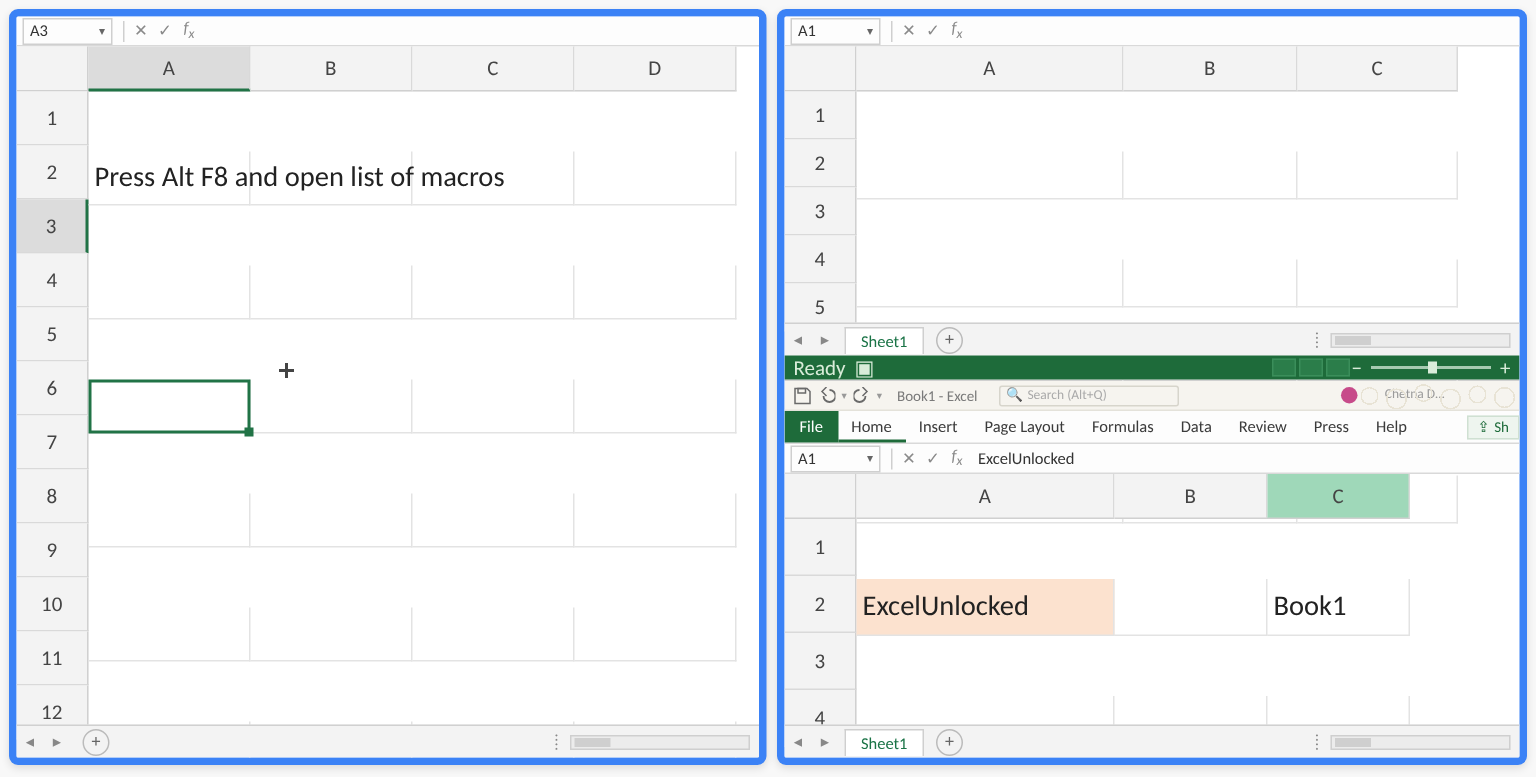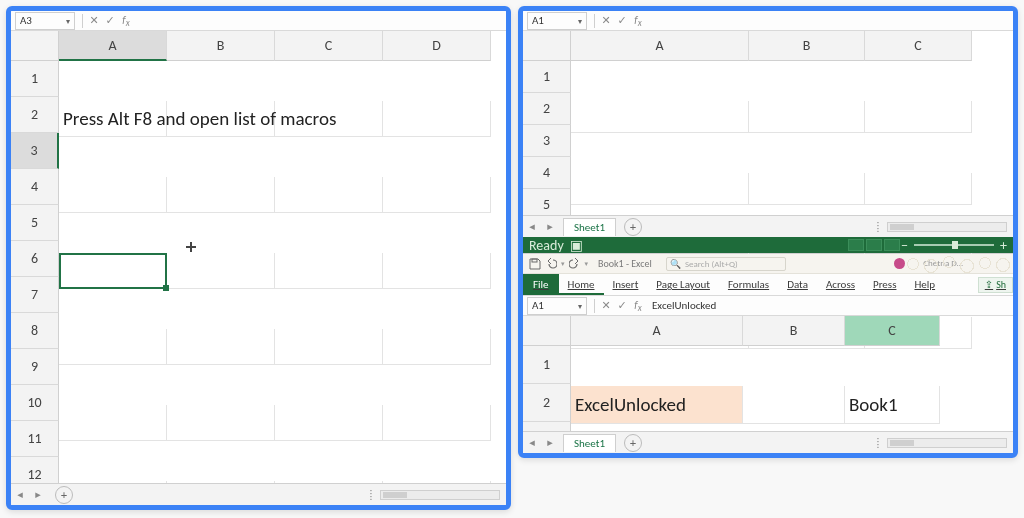--- a/index.html
+++ b/index.html
@@ -2,21 +2,21 @@
 <html><head>
 <meta charset="utf-8">
 <style>
   * { box-sizing: border-box; margin: 0; padding: 0; }
   html, body { width: 1024px; height: 518px; font-family: Calibri, Arial, sans-serif; background: #fff; }
 
   
   .stage { position: relative; width: 1024px; height: 518px; background: #f8f8f8; padding: 6px; }
   .card  { position: absolute; background: #fff; border: 5px solid #3b82f6; border-radius: 6px; box-shadow: 0 2px 6px rgba(0,0,0,.12); overflow: hidden; }
   .left  { left: 6px; top: 6px; width: 505px; height: 504px; }
-  .right { left: 518px; top: 6px; width: 500px; height: 452px; }
+  .right { left: 518px; top: 6px; width: 500px; height: 504px; }
 
   
   .fbar { height: 20px; display: flex; align-items: center; border-bottom: 1px solid #d9d9d9; font-size: 11px; color: #555; background: #fdfdfd; }
   .fbar .namebox { width: 60px; height: 18px; border: 1px solid #cfcfcf; margin: 0 4px; display: flex; align-items: center; justify-content: space-between; padding: 0 4px; font-size: 11px; color: #333; }
   .fbar .namebox .dd { font-size: 8px; color: #666; }
   .fbar .divider { width: 1px; height: 14px; background: #cfcfcf; margin: 0 3px; }
   .fbar .fx-btn { width: 16px; text-align: center; color: #8a8a8a; font-size: 11px; }
   .fbar .fx-btn.fx { font-style: italic; }
   .fbar .fcontent { flex: 1; padding-left: 6px; font-size: 11px; color: #333; white-space: nowrap; overflow: hidden; }
 
@@ -77,21 +77,21 @@
         radial-gradient(circle at 10px 10px, transparent 5px, #e8e3d5 5px 6px, transparent 6px),
         radial-gradient(circle at 28px 12px, transparent 6px, #e8e3d5 6px 7px, transparent 7px),
         radial-gradient(circle at 46px 8px,  transparent 5px, #e8e3d5 5px 6px, transparent 6px),
         radial-gradient(circle at 64px 12px, transparent 6px, #e8e3d5 6px 7px, transparent 7px),
         radial-gradient(circle at 82px 9px,  transparent 5px, #e8e3d5 5px 6px, transparent 6px),
         radial-gradient(circle at 100px 11px,transparent 6px, #e8e3d5 6px 7px, transparent 7px);
   }
   .titlebar .userdot { position: absolute; right: 108px; top: 4px; width: 11px; height: 11px; border-radius: 50%; background: #c74b8a; }
   .titlebar .username { position: absolute; right: 50px; top: 3px; font-size: 9px; color: #9a9a9a; }
 
-  .ribbon { height: 22px; background: #fdfdfd; border-bottom: 1px solid #d9d9d9; display: flex; align-items: center; font-size: 11px; color: #3b3b3b; text-decoration: underline; }
+  .ribbon { height: 22px; background: #fdfdfd; border-bottom: 1px solid #d9d9d9; display: flex; align-items: center; font-size: 11px; color: #3b3b3b; }
   .ribbon .file { background: #1e6b3a; color: #fff; padding: 0 10px; height: 100%; display: flex; align-items: center; }
   .ribbon .tab { padding: 0 9px; height: 100%; display: flex; align-items: center; }
   .ribbon .tab.active { border-bottom: 2px solid #1e6b3a; padding-top: 2px; }
   .ribbon .share { margin-left: auto; display: flex; align-items: center; gap: 3px; padding: 0 6px; background: #eef5ef; border: 1px solid #cfe0d2; height: 16px; font-size: 10px; color: #1e6b3a; }
 
   .cursor-cross { position: absolute; width: 10px; height: 10px; z-index: 50; }
   .cursor-cross::before, .cursor-cross::after { content: ''; position: absolute; background: #444; }
   .cursor-cross::before { left: 4px; top: 0; width: 2px; height: 10px; }
   .cursor-cross::after  { left: 0; top: 4px; width: 10px; height: 2px; }
 
@@ -336,21 +336,21 @@
       <div class="ribbon">
         <div class="file">
           <span>File</span>
         </div>
         <div id="ribbon-tabs" style="display:flex; height:100%;">
             <div class="tab active">Home</div>
             <div class="tab">Insert</div>
             <div class="tab">Page Layout</div>
             <div class="tab">Formulas</div>
             <div class="tab">Data</div>
-            <div class="tab">Across</div>
+            <div class="tab">Review</div>
             <div class="tab">Press</div>
             <div class="tab">Help</div>
           </div>
         <div class="share">
           <span>⇪</span>
           <span>Sh</span>
         </div>
       </div>
 
       <div class="fbar">

